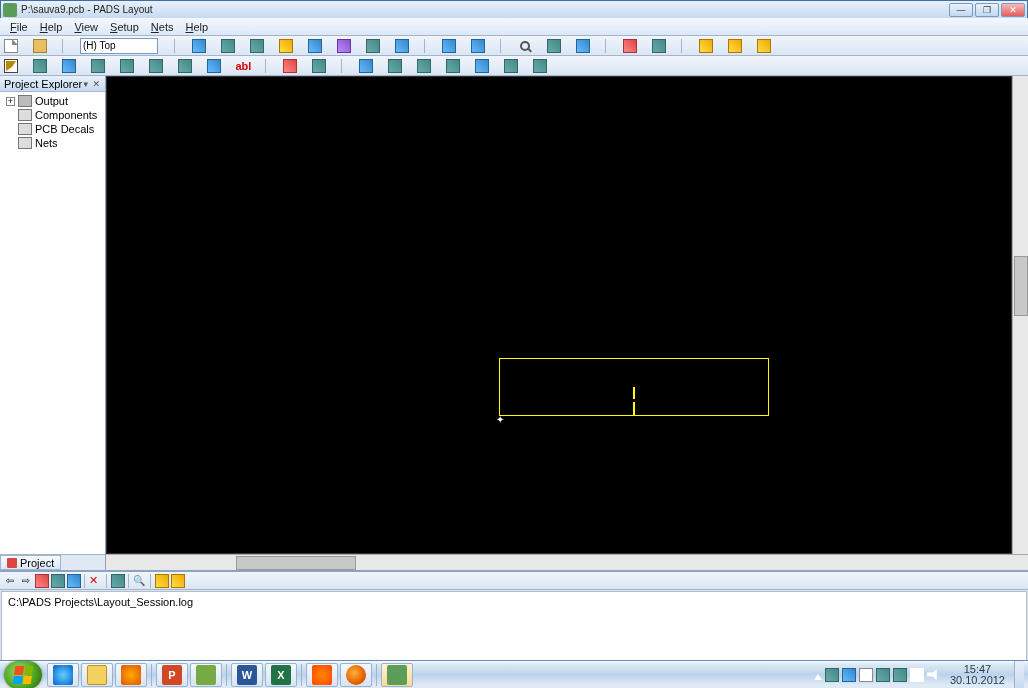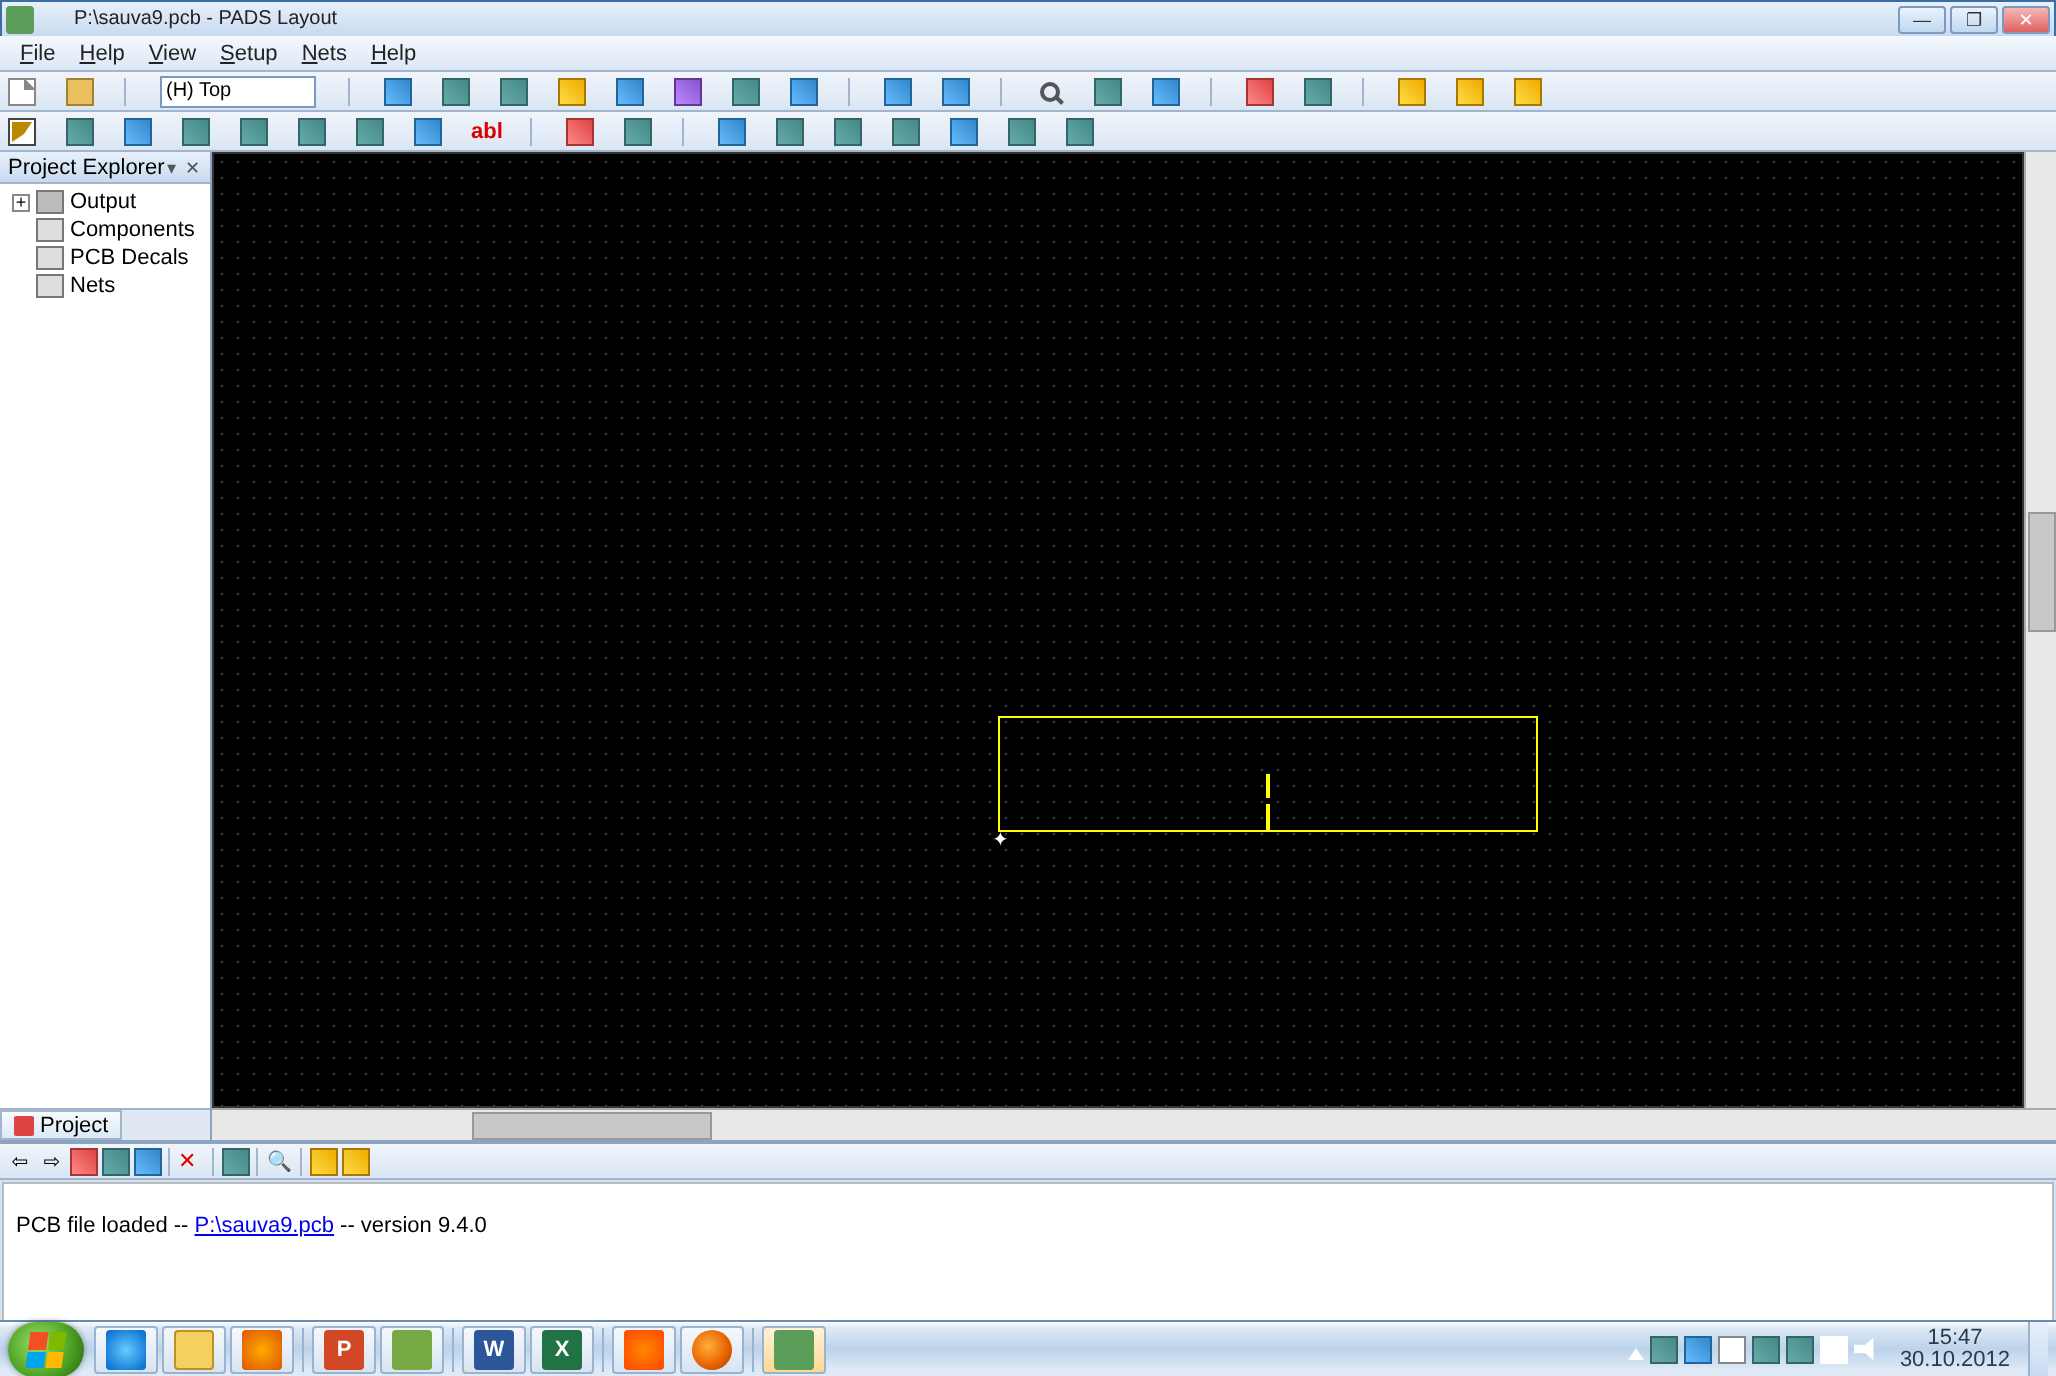--- a/index.html
+++ b/index.html
@@ -1,18 +1,18 @@
 <!DOCTYPE html>
 <html><head>
 <meta charset="utf-8">
 <style>
 * { box-sizing: border-box; margin: 0; padding: 0; font-family: Tahoma, sans-serif; font-size: 11px; }
 body { width: 1028px; height: 688px; overflow: hidden; background: #d4e4f7; }
 
-.title-bar { height: 18px; background: linear-gradient(#e8f0fb, #c8daf0); display: flex; align-items: center; padding: 0 2px; border: 1px solid #3a6ea5; border-bottom: none; gap: 16px; }
+.title-bar { height: 18px; background: linear-gradient(#e8f0fb, #c8daf0); display: flex; align-items: center; padding: 0 2px; border: 1px solid #3a6ea5; border-bottom: none; }
 .title-bar .icon { width: 14px; height: 14px; background: #5a9e5a; border-radius: 2px; margin-right: 4px; }
 .title-bar .title { flex: 1; font-size: 10px; color: #222; }
 .title-bar .win-btns { display: flex; }
 .win-btn { width: 24px; height: 14px; margin-left: 2px; background: linear-gradient(#eaf2fb, #c0d8f0); border: 1px solid #7a9ac0; border-radius: 2px; font-size: 9px; text-align: center; line-height: 12px; color: #333; }
 .win-btn.close { background: linear-gradient(#f7b8b8, #e06060); color: #fff; }
 
 .menu-bar { height: 18px; background: linear-gradient(#f4f8fd, #dce8f7); display: flex; align-items: center; padding: 0 4px; border-bottom: 1px solid #a3b5cc; }
 .menu-bar span { padding: 0 6px; font-size: 11px; color: #222; }
 .menu-bar span:first-letter { text-decoration: underline; }
 
@@ -320,24 +320,22 @@
     <div class="tb-btn">🔍</div>
     <div class="tb-sep"></div>
     <div class="tb-btn">
         <span class="tb-ico ico-yellow"></span>
       </div>
     <div class="tb-btn">
         <span class="tb-ico ico-yellow"></span>
       </div>
   </div>
   <div class="output-body">
+    <div>C:\PADS Projects\Layout_Session.log</div>
     <br>
-    <div>
-      <span>PCB file loaded -- </span><a href="#">P:\sauva9.pcb</a><span> -- version 9.4.0</span>
-    </div>
   </div>
   <div class="output-tabs">
     <span class="nav">⏮</span>
     <span class="nav">◀</span>
     <span class="nav">▶</span>
     <span class="nav">⏭</span>
     <div class="tab active">Status</div>
     <div class="tab">Macro</div>
   </div>
 </div>

